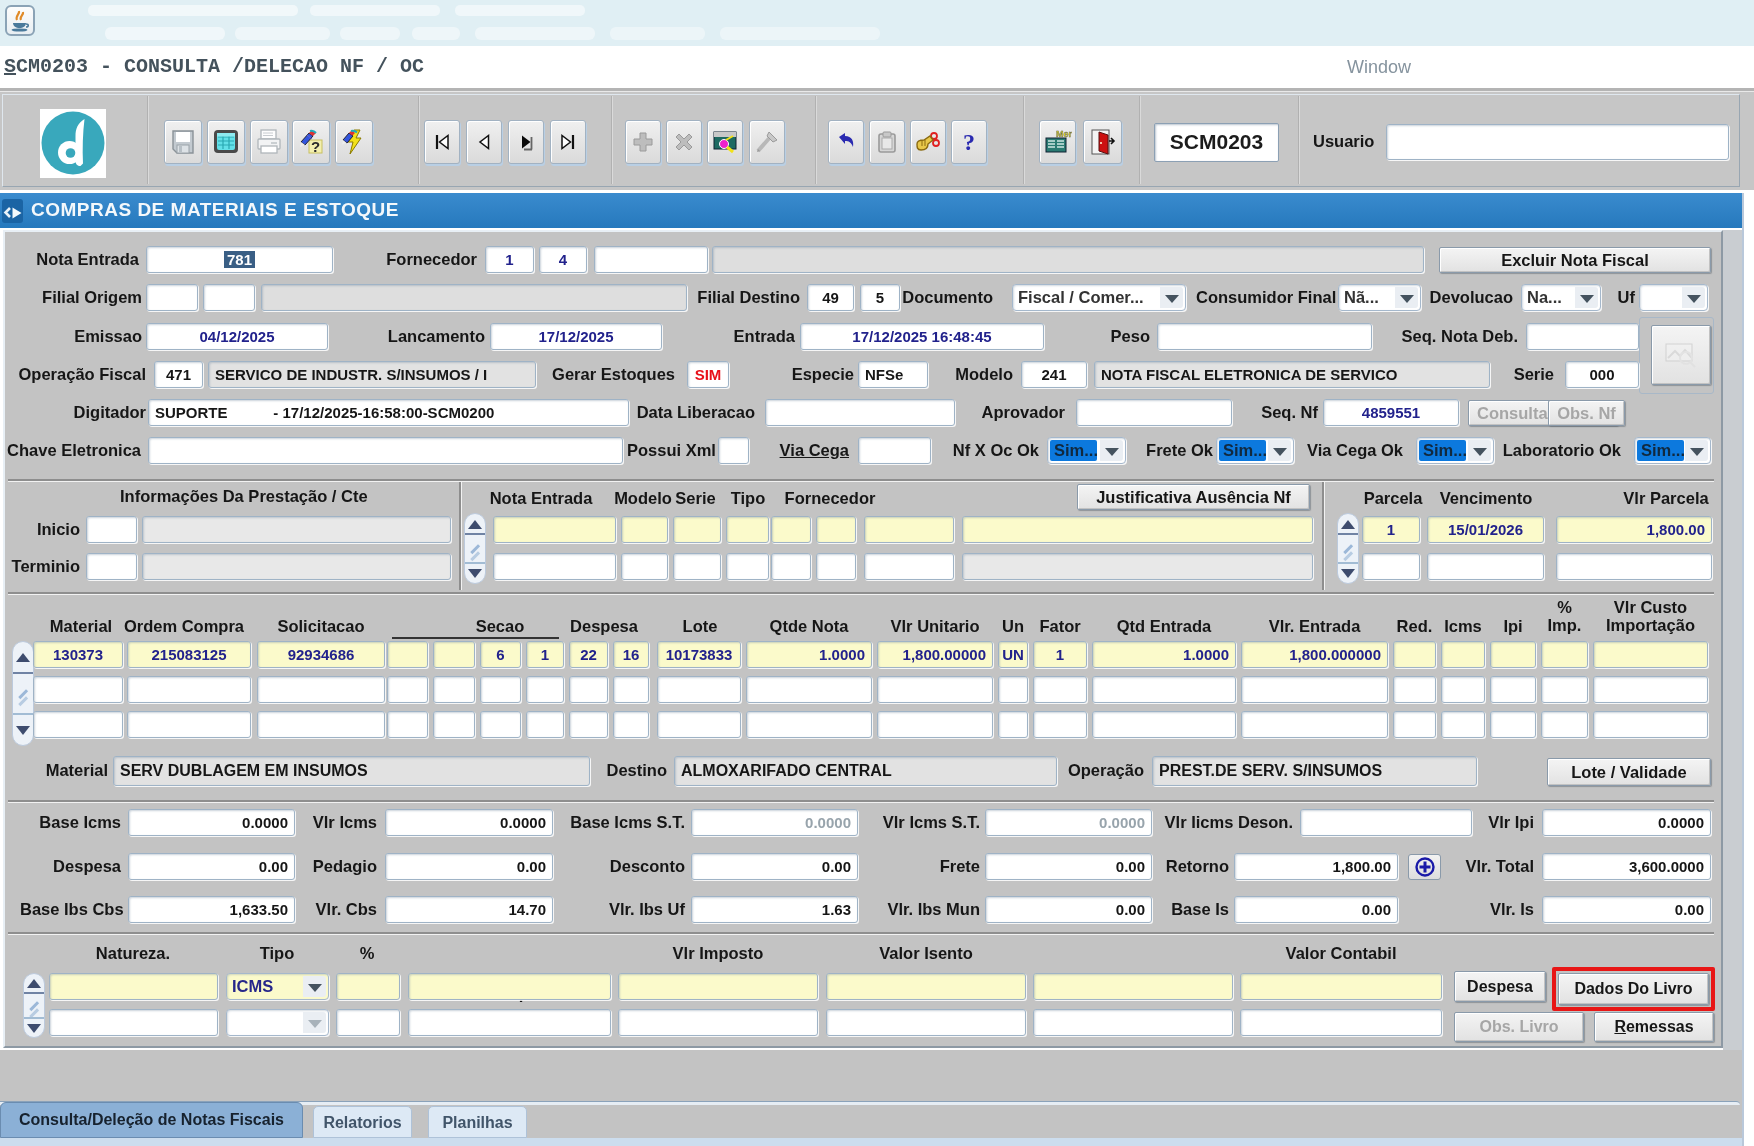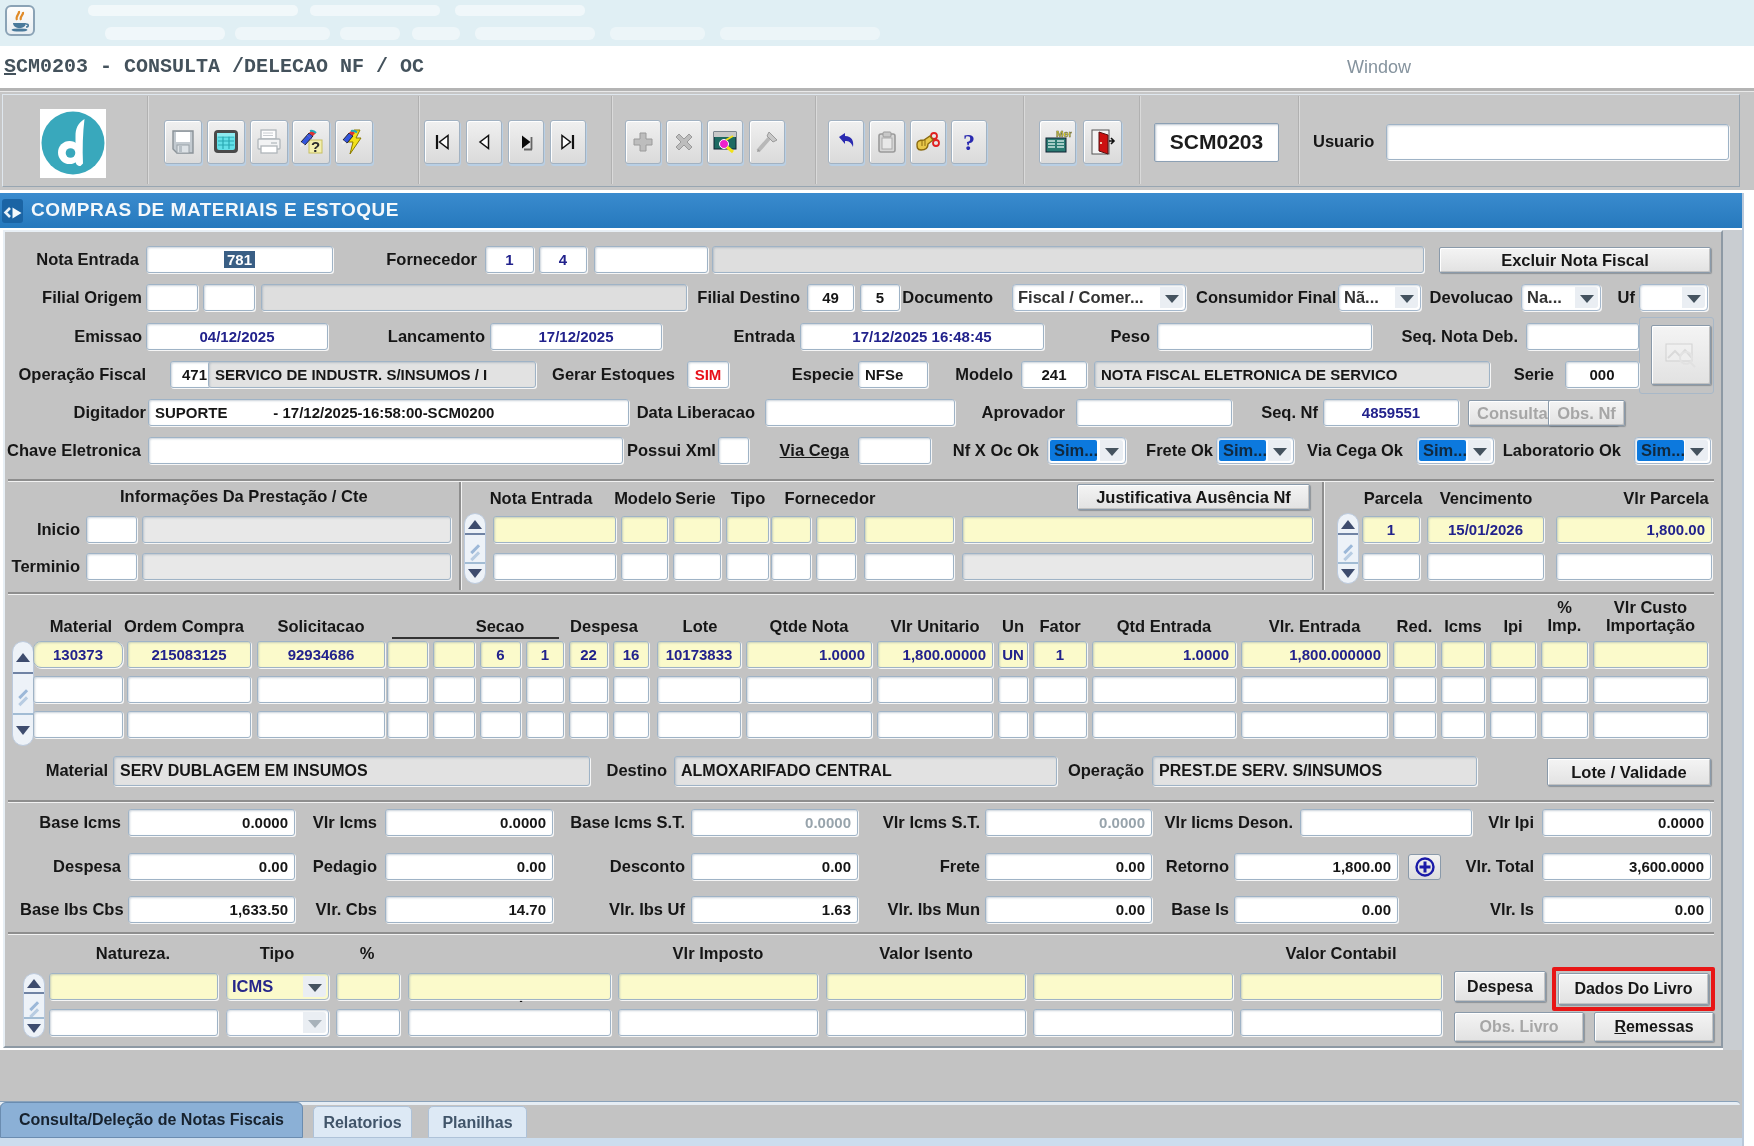--- a/index.html
+++ b/index.html
@@ -279,21 +279,21 @@
 <div class="btn" style="left:1651px;top:325px;width:60px;height:60px;">
 <svg width="34" height="26" viewBox="0 0 34 26" style="margin-top:16px;opacity:.55">
       <rect x="2" y="2" width="26" height="17" fill="#f2f2f2" stroke="#bbb"></rect>
       <path d="M4 16 l7-7 5 5 5-6 7 8" stroke="#ccc" stroke-width="2" fill="none"></path>
       <circle cx="22" cy="16" r="6" fill="none" stroke="#ddd" stroke-width="2"></circle>
       <path d="M26 20 l5 5" stroke="#ddd" stroke-width="2.4"></path>
     </svg>
 </div>
 
 <div class="lbl" style="left:10px;top:361px;width:136px;">Operação Fiscal</div>
-<div class="fld ctr gt" style="left:154px;top:361px;width:49px;margin-left:16px;">471</div>
+<div class="fld ctr gt" style="left:154px;top:361px;width:49px;">471</div>
 <div class="fld dis lt" style="left:208px;top:361px;width:328px;">SERVICO DE INDUSTR. S/INSUMOS / I</div>
 <div class="lbl" style="left:546px;top:361px;width:129px;">Gerar Estoques</div>
 <div class="fld ctr" style="left:687px;top:361px;width:42px;color:#e8101a;">SIM</div>
 <div class="lbl" style="left:776px;top:361px;width:78px;">Especie</div>
 <div class="fld lt gt" style="left:858px;top:361px;width:70px;">NFSe</div>
 <div class="lbl" style="left:950px;top:361px;width:63px;">Modelo</div>
 <div class="fld ctr gt" style="left:1021px;top:361px;width:66px;">241</div>
 <div class="fld dis lt" style="left:1094px;top:361px;width:396px;">NOTA FISCAL ELETRONICA DE SERVICO</div>
 <div class="lbl" style="left:1491px;top:361px;width:63px;">Serie</div>
 <div class="fld ctr gt" style="left:1565px;top:361px;width:74px;">000</div>
@@ -407,21 +407,21 @@
 <div class="hdr" style="left:1393px;top:617px;width:43px;">Red.</div>
 <div class="hdr" style="left:1441px;top:617px;width:44px;">Icms</div>
 <div class="hdr" style="left:1490px;top:617px;width:46px;">Ipi</div>
 <div class="hdr" style="left:1541px;top:598px;width:47px;">%<br>Imp.</div>
 <div class="hdr" style="left:1593px;top:598px;width:115px;">Vlr Custo<br>Importação</div>
 <div class="scrw" style="left:12px;top:641px;height:105px;">
     <div class="up"></div>
     <div class="dn"></div>
   </div>
 
-<div class="fld y ctr" style="left:33px;top:641px;width:90px;border-radius:8px;">130373</div>
+<div class="fld y ctr" style="left:33px;top:641px;width:90px;">130373</div>
 <div class="fld y ctr" style="left:127px;top:641px;width:124px;">215083125</div>
 <div class="fld y ctr" style="left:257px;top:641px;width:128px;">92934686</div>
 <div class="fld y" style="left:387px;top:641px;width:41px;"></div>
 <div class="fld y" style="left:433px;top:641px;width:42px;"></div>
 <div class="fld y ctr" style="left:480px;top:641px;width:41px;">6</div>
 <div class="fld y ctr" style="left:526px;top:641px;width:38px;">1</div>
 <div class="fld y ctr" style="left:569px;top:641px;width:39px;">22</div>
 <div class="fld y ctr" style="left:613px;top:641px;width:36px;">16</div>
 <div class="fld y ctr" style="left:657px;top:641px;width:84px;">10173833</div>
 <div class="fld y rt" style="left:746px;top:641px;width:126px;">1.0000</div>

